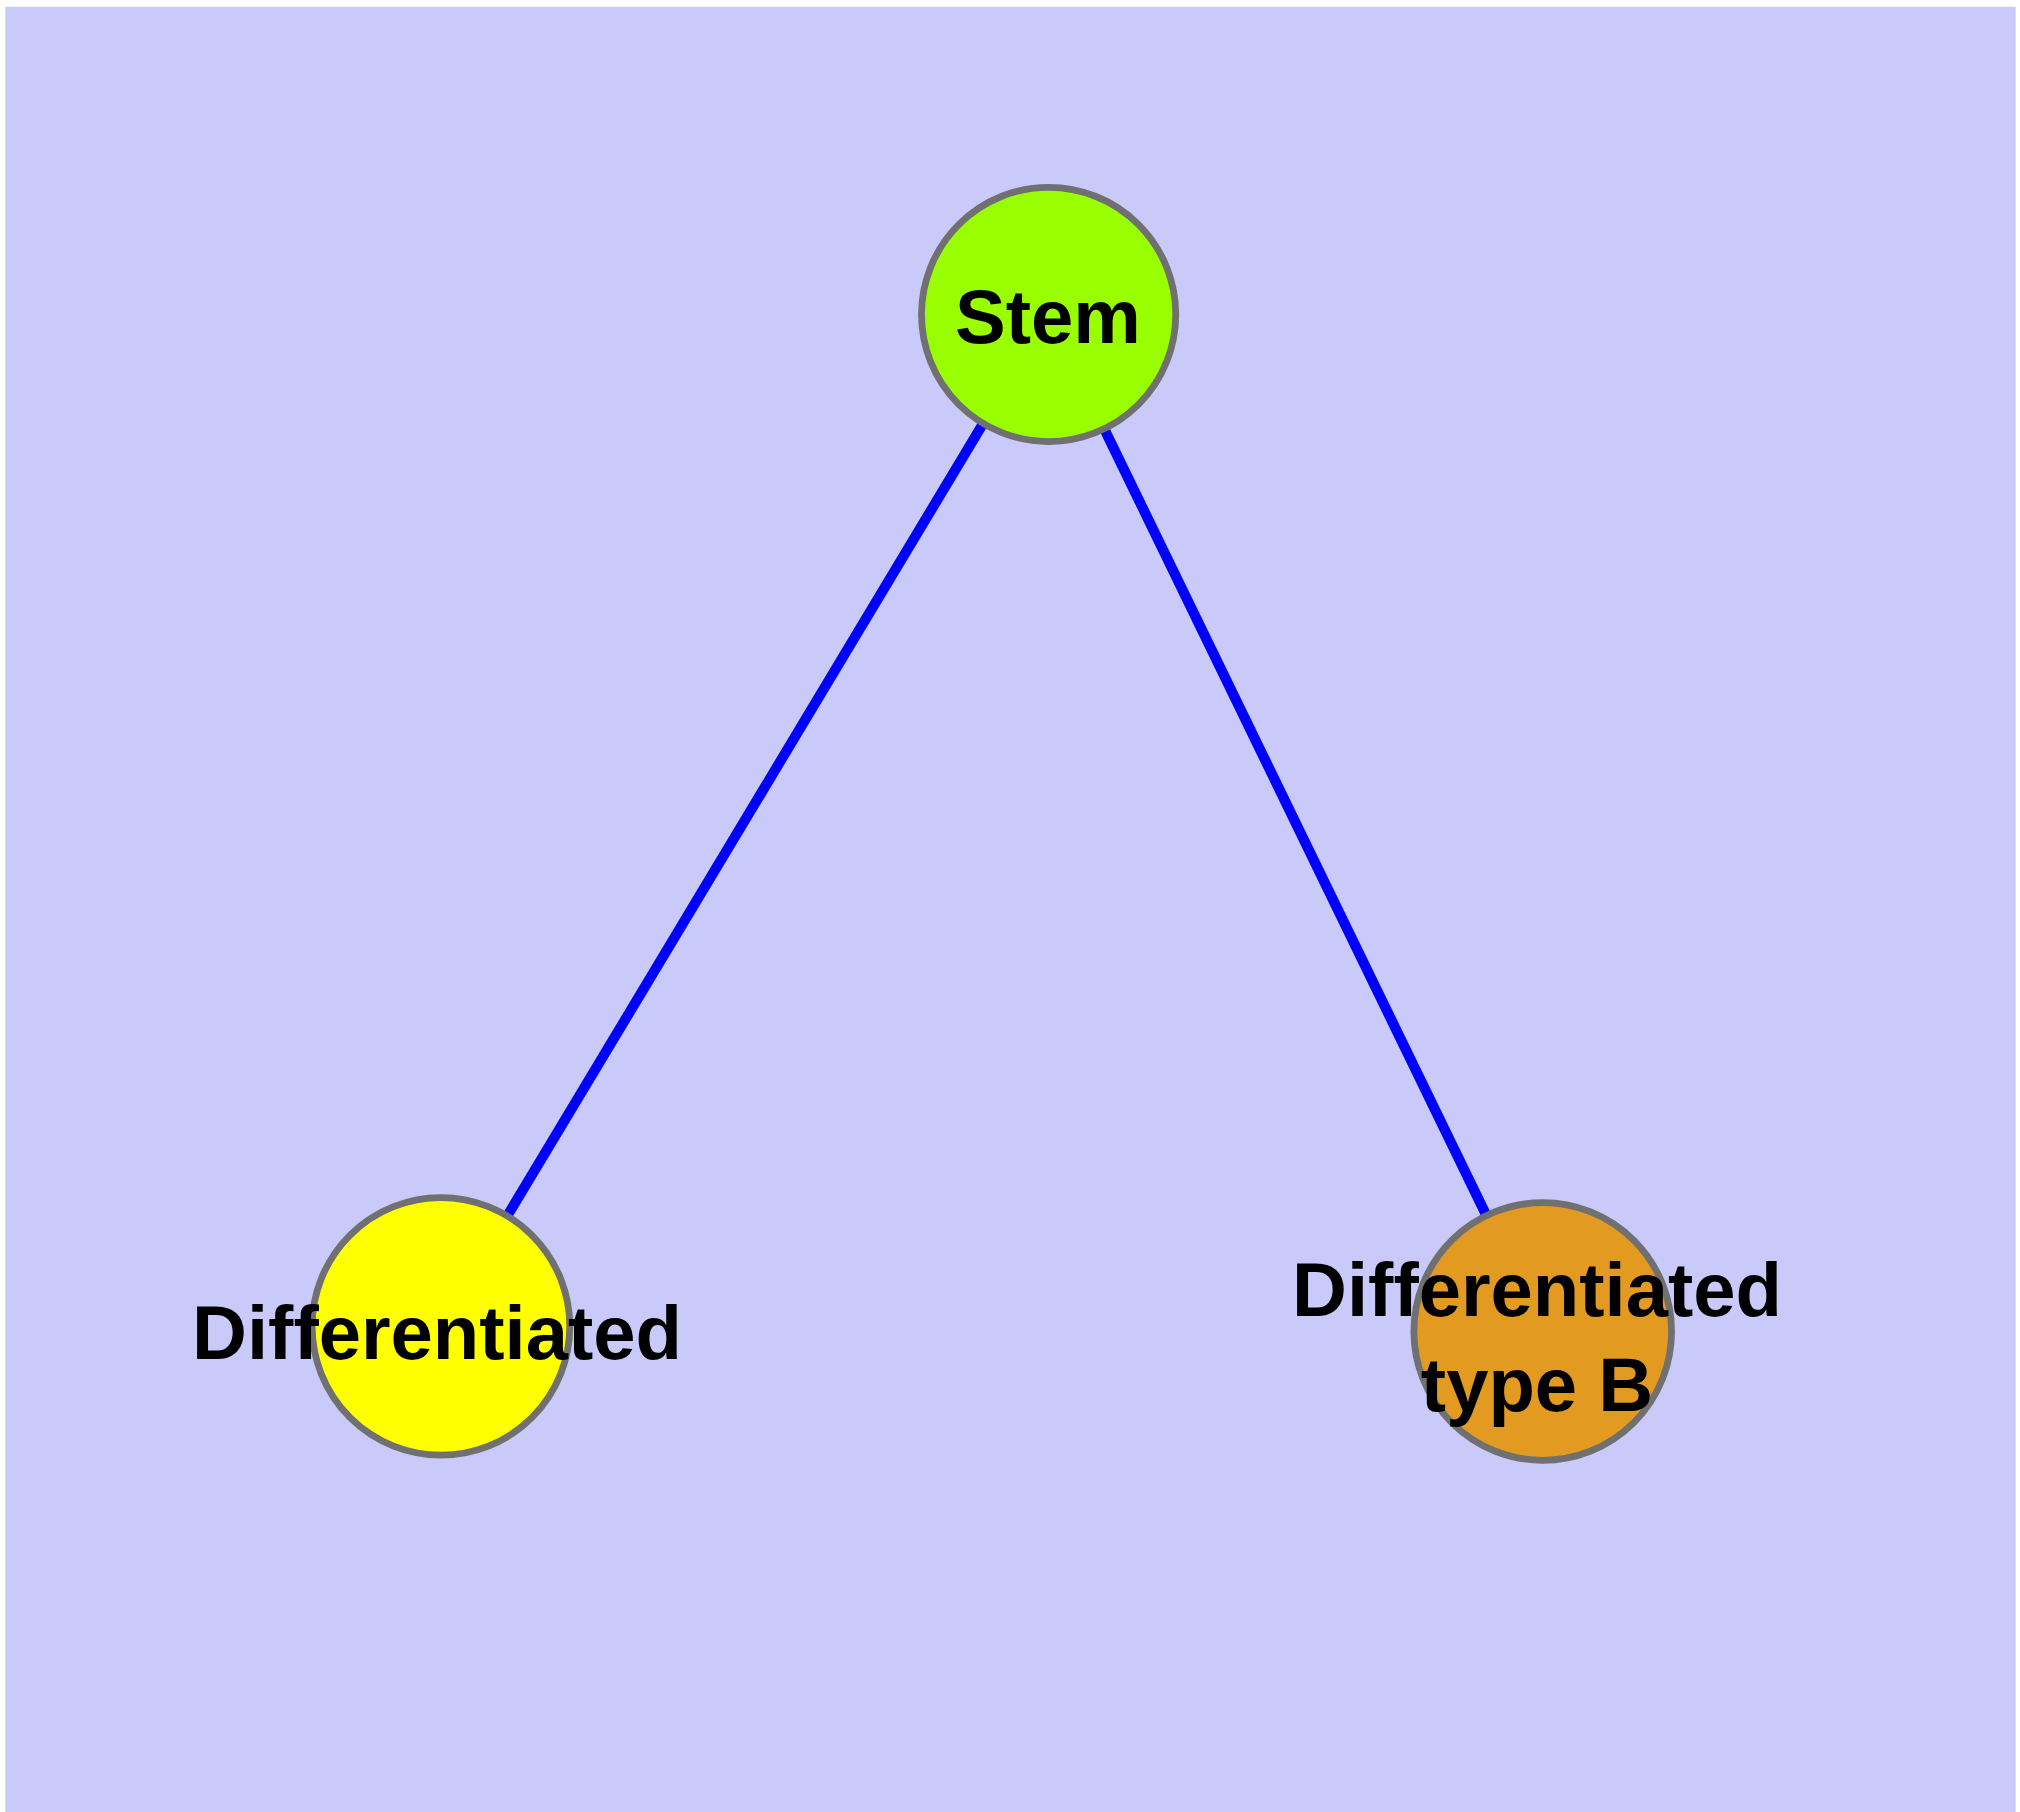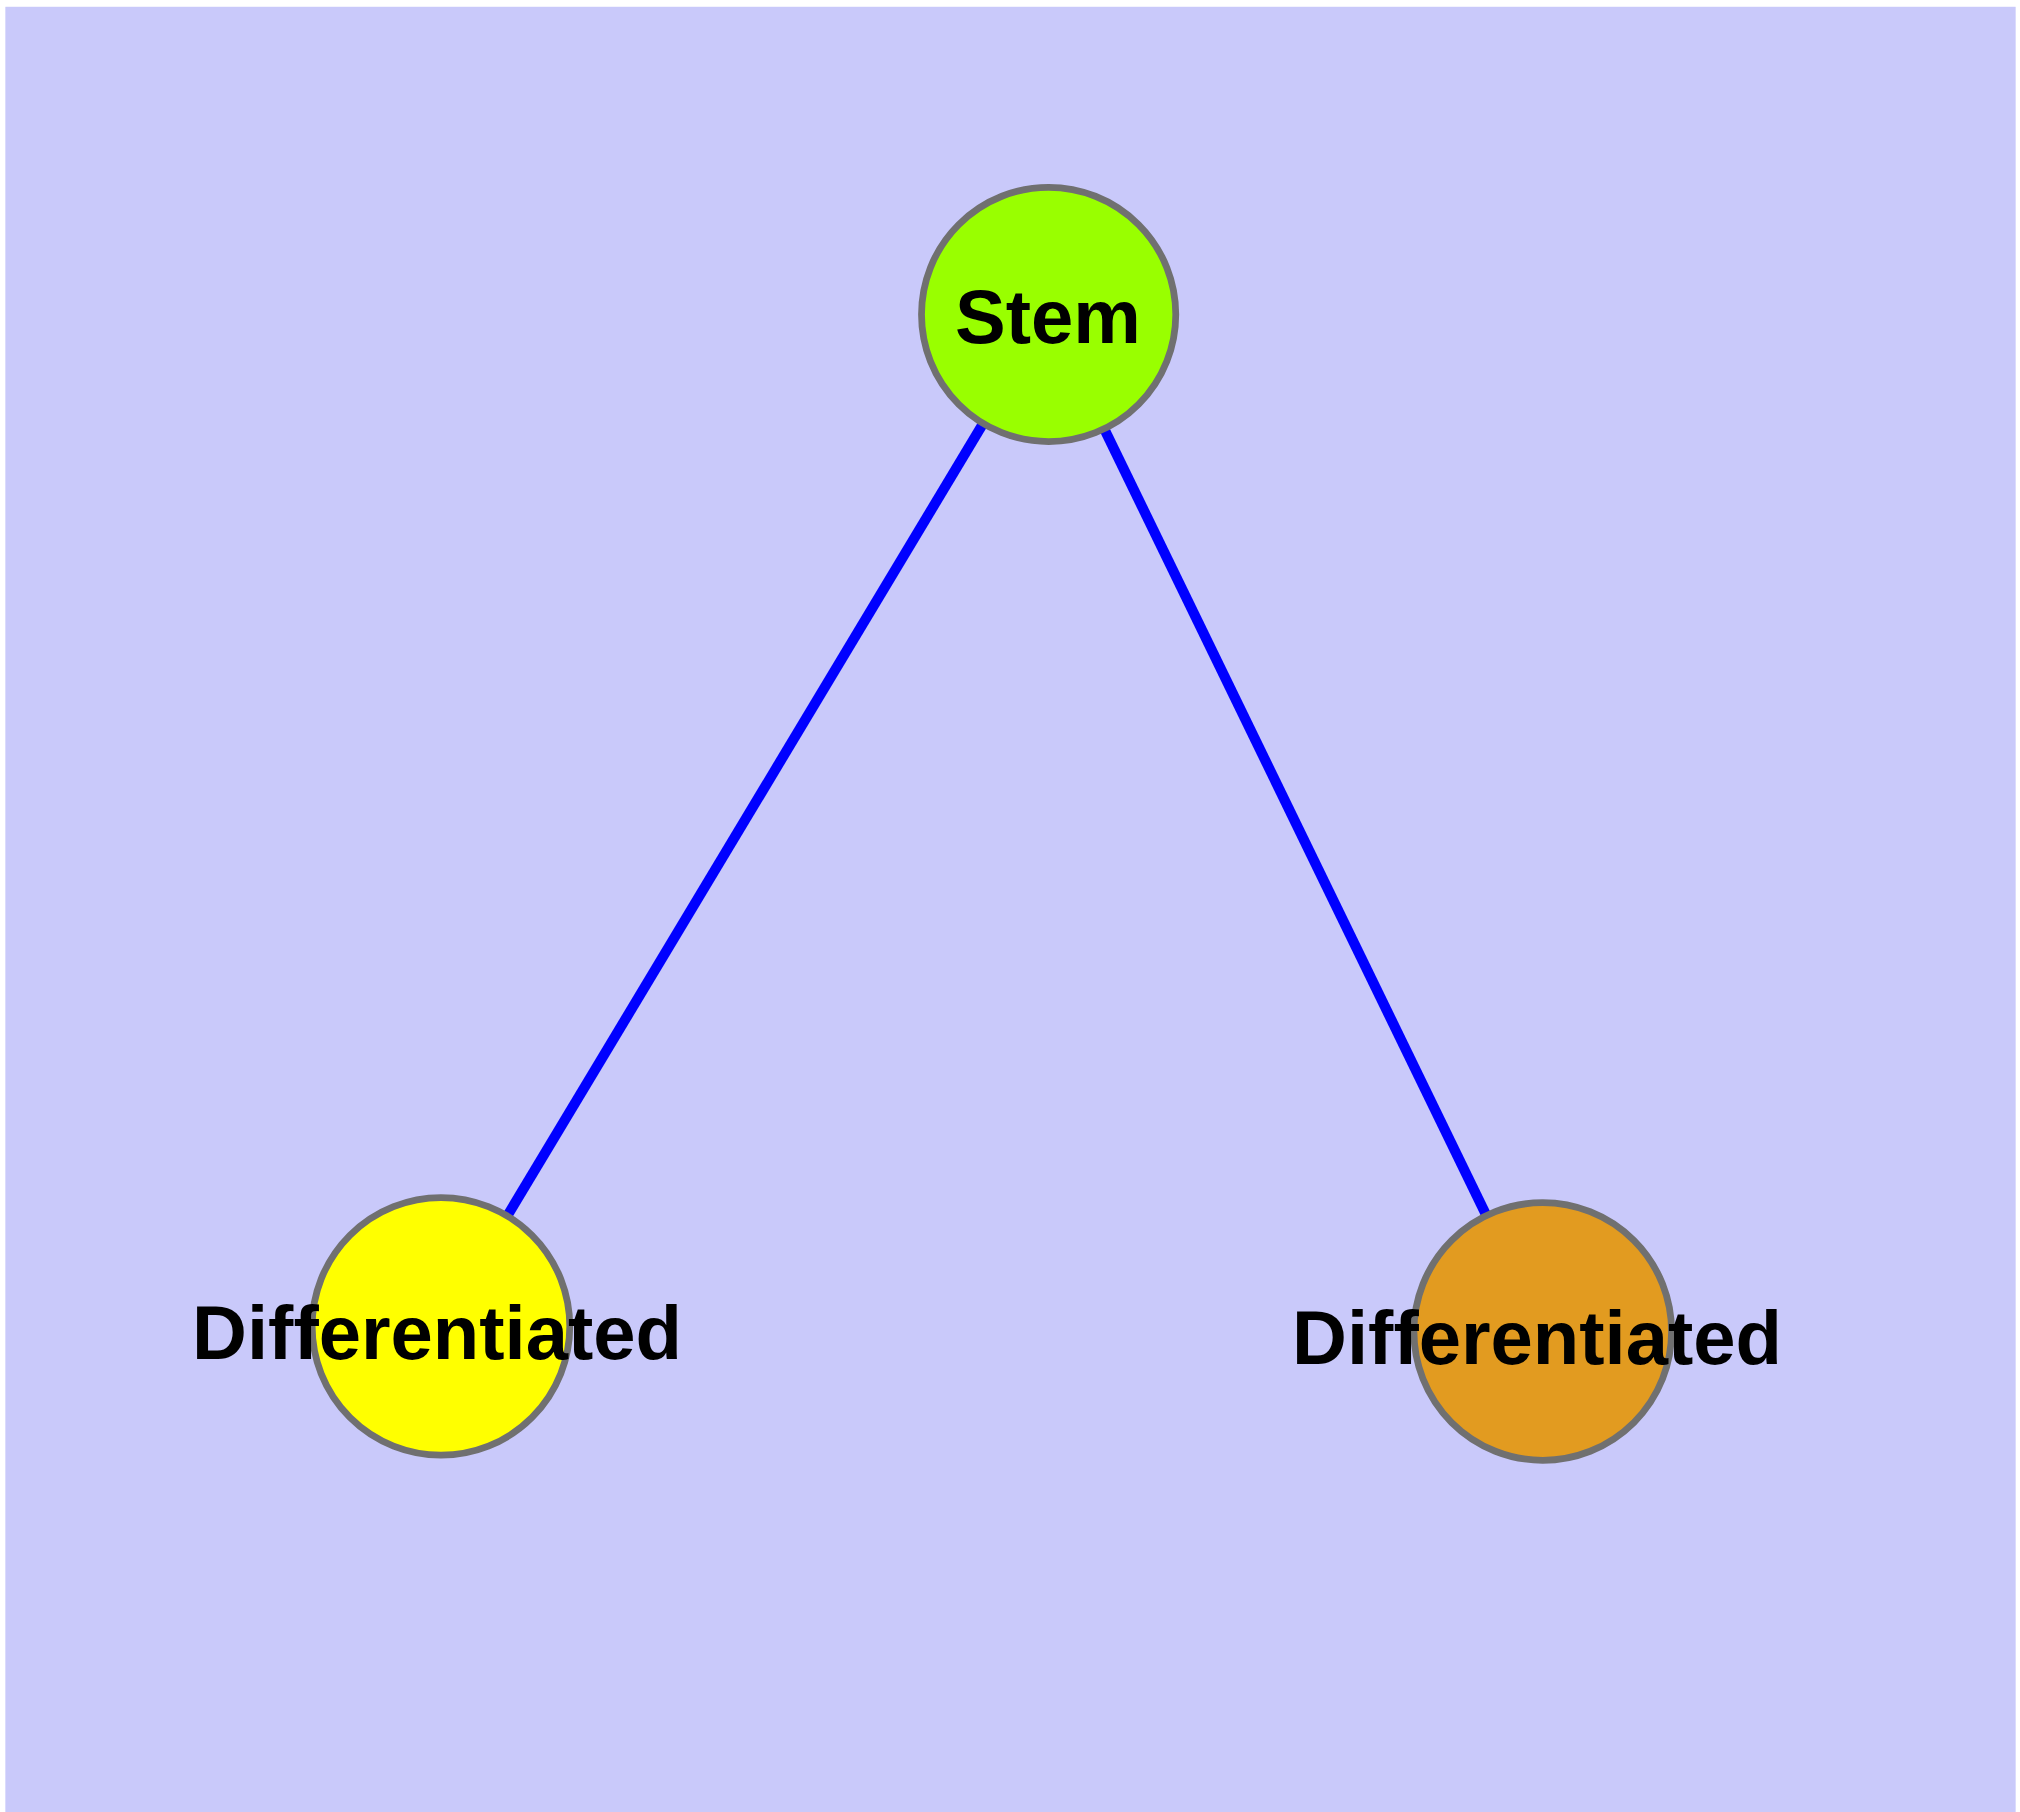--- a/index.html
+++ b/index.html
@@ -68,16 +68,17 @@
   <div class="node-label" style="left:1048px; top:316px;">
     <span class="line">Stem</span>
   </div>
 
   <div class="node-label" style="left:437px; top:1332px;">
     <span class="line">Differentiated</span>
   </div>
 
   <div class="node-label" style="left:1537px; top:1337px;">
     <span class="line">Differentiated</span>
+    <span class="line">type B</span>
   </div>
 
 </div>
 
 
 </body></html>

